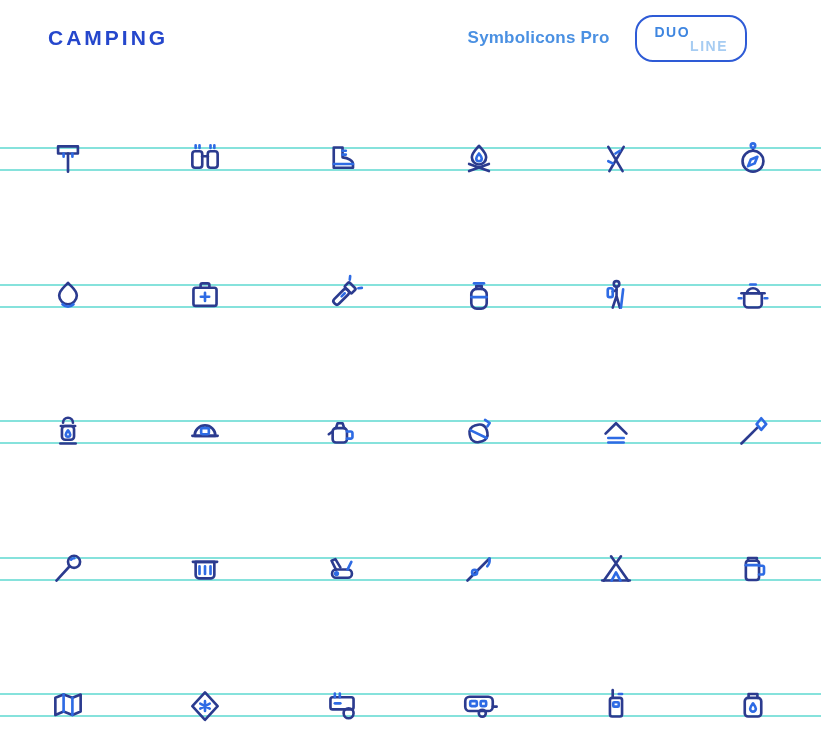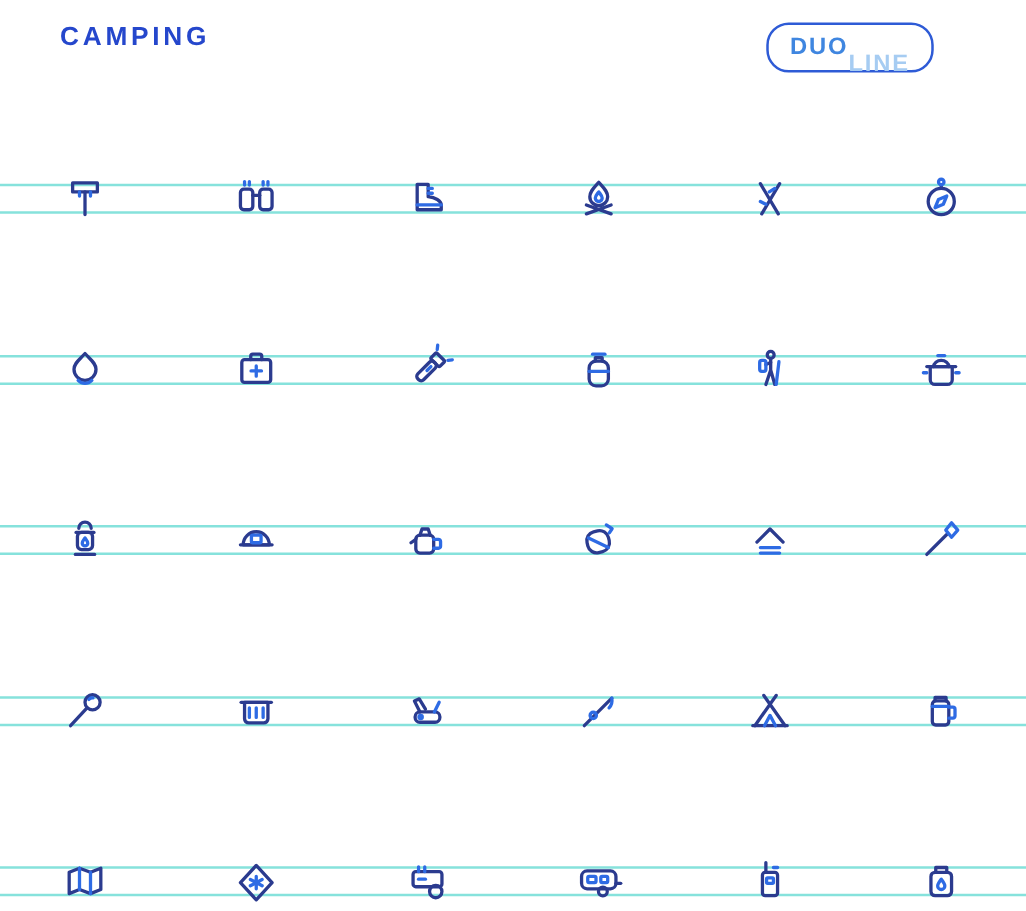--- a/index.html
+++ b/index.html
@@ -9,35 +9,35 @@
     --guide-line:#86E2DC; --background:#FFFFFF;
   }
   *{margin:0;padding:0;box-sizing:border-box;}
   body{
     width:821px;height:729px;position:relative;overflow:hidden;
     background:var(--background);
     font-family:"Liberation Sans", sans-serif;
   }
   .header{
     position:absolute;top:0;left:0;right:0;height:58px;
-    display:flex;
+    display:flex;align-items:center;
     padding:18px 74px 0 48px;
   }
   .page-title{
     font-size:21px;font-weight:bold;letter-spacing:3px;
     color:var(--title);margin-right:auto;
   }
   .brand-label{
     font-size:17px;font-weight:bold;letter-spacing:.2px;
     color:var(--brand);margin-right:26px;
   }
   .badge{
     border:2.5px solid var(--badge-border);
     border-radius:18px;padding:7px 17px 6px;
-    font-size:19px;font-weight:bold;letter-spacing:1.5px;
+    font-size:14px;font-weight:bold;letter-spacing:1.5px;
     background:transparent;display:inline-flex;cursor:pointer;
   }
   .badge .duo{color:var(--badge-duo);}
   .badge .line{color:var(--badge-line);margin-top:14px;}
   .rows{position:absolute;top:91px;left:0;right:0;}
   .icon-row{position:relative;height:136.5px;}
   .guide-line{
     position:absolute;left:0;right:0;height:2px;
     background:var(--guide-line);
   }
@@ -53,20 +53,21 @@
     fill:none;stroke-width:2.4;stroke-linecap:round;stroke-linejoin:round;
   }
   .cell svg .p{stroke:var(--icon-primary);}
   .cell svg .a{stroke:var(--icon-accent);}
 </style>
 </head>
 <body>
 
 <div class="header">
   <h1 class="page-title">CAMPING</h1>
+  <div class="brand-label">Symbolicons Pro</div>
   <div class="badge">
       <span class="duo">DUO</span>
       <span class="line">LINE</span>
     </div>
 </div>
 
 <div class="rows">
     <div class="icon-row">
       <div class="guide-line gl-top"></div>
       <div class="guide-line gl-bottom"></div>

